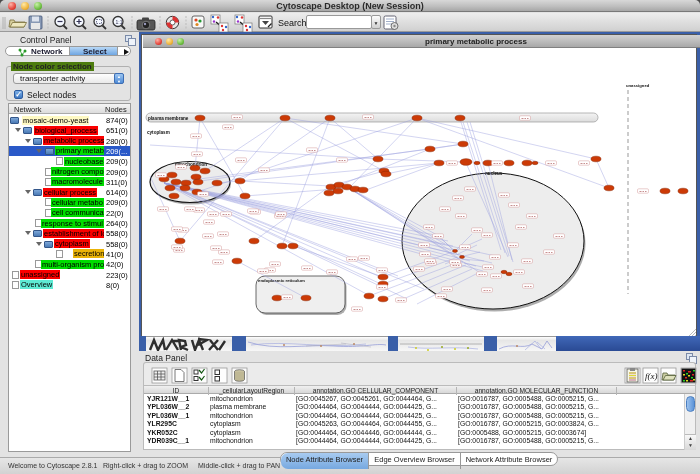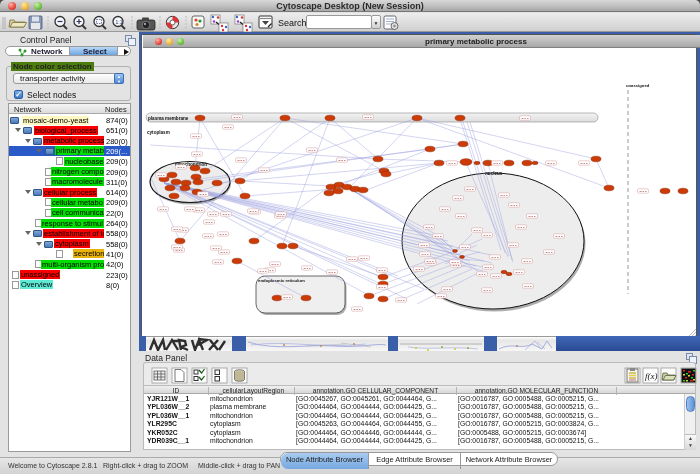--- a/index.html
+++ b/index.html
@@ -906,21 +906,21 @@
           </div>
         </div>
       <div class="abs" id="dpsb">
           <div class="thumb"></div>
           <div class="btns">▲<br>▼</div>
         </div>
     </div>
   </div>
   <div id="dp-tabs" class="abs">
     <div id="dptab1">Node Attribute Browser</div>
-    <div id="dptab2">Edge Attribute Browser</div>
+    <div id="dptab2">Edge Overview Browser</div>
     <div id="dptab3">Network Attribute Browser</div>
   </div>
   <div id="status" class="abs">
     <span class="abs" style="left:8px;top:4px;">Welcome to Cytoscape 2.8.1</span>
     <span class="abs" style="left:103px;top:4px;">Right-click + drag to ZOOM</span>
     <span class="abs" style="left:198px;top:4px;">Middle-click + drag to PAN</span>
   </div>
 </div>
 
 </body></html>

